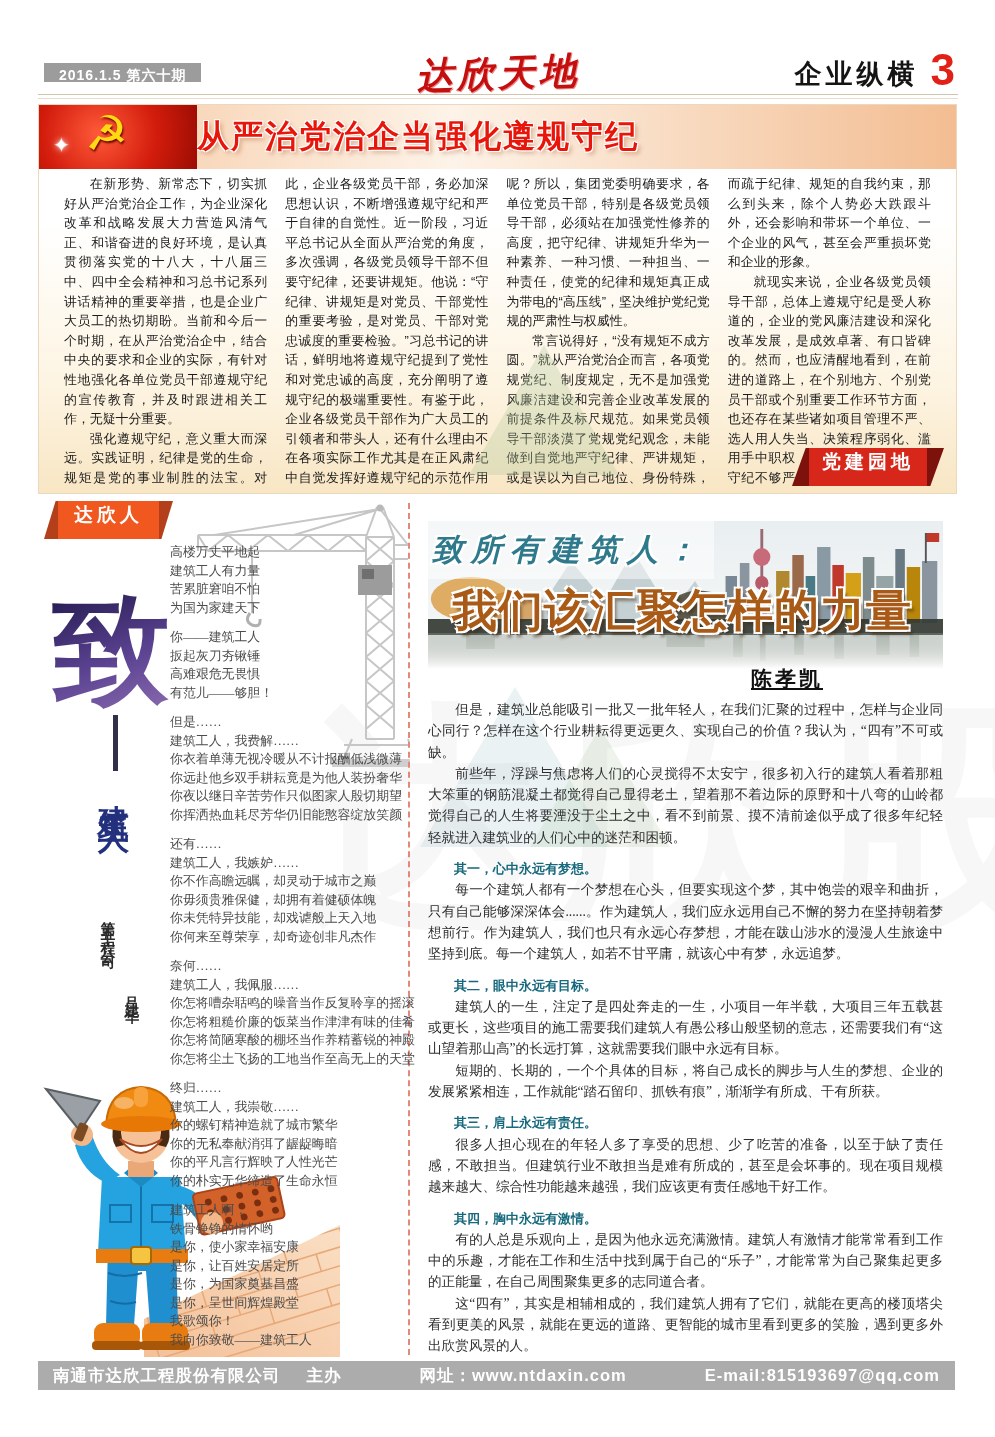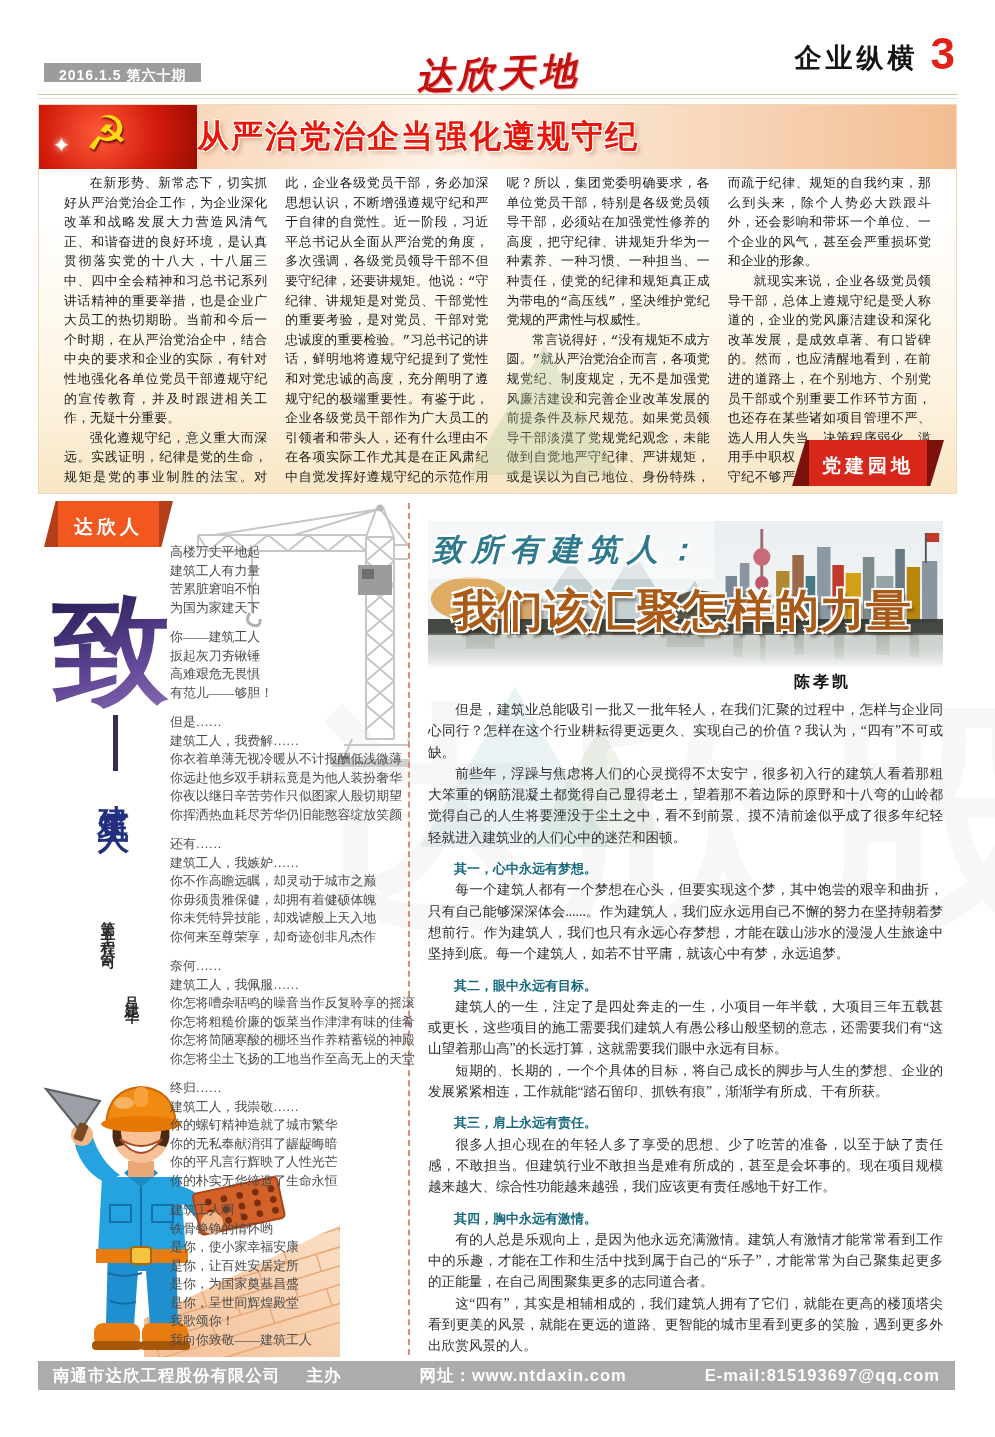--- a/index.html
+++ b/index.html
@@ -6,21 +6,21 @@
   .sheet{position:relative;width:995px;height:1437px;background:#ffffff;overflow:hidden;
          font-family:"Liberation Sans",sans-serif;}
   .sheet-border{position:absolute;left:33px;top:50px;width:929px;height:1346px;
 rder:1px solid #eceae2;pointer-events:none;}
   
   .date-badge{position:absolute;left:44px;top:63px;height:19px;line-height:25px;padding:0 15px;
     background:#9c9c9c;color:#fff;font-size:14px;font-weight:bold;letter-spacing:1px;}
   .masthead{position:absolute;left:50%;top:49px;transform:translateX(-50%) rotate(-2deg);
     font-family:"Liberation Serif",serif;font-style:italic;font-weight:bold;
     font-size:37px;color:#c40f0f;letter-spacing:4px;text-shadow:1px 1px 0 #e88;}
-  .section-info{position:absolute;right:40px;top:32px;display:flex;align-items:flex-start;gap:12px;}
+  .section-info{position:absolute;right:40px;top:48px;display:flex;align-items:flex-start;gap:12px;}
   .section-name{font-family:"Liberation Serif",serif;font-weight:bold;font-size:27px;color:#141414;
     letter-spacing:4px;margin-top:8px;}
   .page-num{font-size:44px;line-height:1;font-weight:800;color:#e32016;}
   .header-rule{position:absolute;left:38px;right:37px;top:94px;height:3px;
     border-top:1px solid #cfc6ae;border-bottom:1px solid #e6dec8;}
   
   .lead-panel{position:absolute;left:38px;top:104px;width:917px;height:388px;
     border:1px solid #ecd9bd;
     background:linear-gradient(180deg,#ffffff 30%,#fdf4e2 72%,#f8e6c4 100%);}
   .lead-banner{position:absolute;left:0;top:0;right:0;height:64px;display:flex;
@@ -29,25 +29,25 @@
     background:radial-gradient(circle at 38% 45%,#ff5a3a,#d21c0c 55%,#9c0c03 100%);}
   .emblem-icon{position:absolute;left:46px;top:0px;font-size:48px;color:#ffd912;
     text-shadow:1px 2px 2px #6e0800;}
   .sparkle-icon{position:absolute;left:14px;top:28px;font-size:20px;color:#fff;
     text-shadow:0 0 7px #fff,0 0 2px #fff;}
   .lead-title{flex:1;text-align:left;align-self:center;font-size:32px;font-weight:800;
     color:#e8150a;letter-spacing:2px;
     text-shadow:-1px -1px 0 #fff,1px -1px 0 #fff,-1px 1px 0 #fff,1px 1px 0 #fff,3px 3px 4px rgba(150,60,10,.35);}
   .lead-body{position:absolute;left:25px;right:25px;top:69px;height:315px;overflow:hidden;
     column-count:4;column-gap:18px;
-    font-family:Liberation Mono, monospace;font-size:12.9px;line-height:19.6px;
+    font-family:Liberation Sans, sans-serif;font-size:12.9px;line-height:19.6px;
     text-align:justify;color:#1c1c1c;}
   .lead-body p{margin:0;text-indent:2em;}
   
-  .badge{position:absolute;height:22px;line-height:27px;padding:12px 30px;color:#fff;
+  .badge{position:absolute;height:38px;line-height:27px;padding:0 30px;color:#fff;
     font-size:19px;font-weight:bold;letter-spacing:4px;
     clip-path:polygon(9% 0,100% 0,91% 100%,0 100%);}
   .badge-red{background:linear-gradient(90deg,#7d120c 0 11%,#d6271a 11% 89%,#7d120c 89%);}
   .badge-orange{background:linear-gradient(90deg,#b3401a 0 11%,#f0581f 11% 89%,#b3401a 89%);}
   .lead-tag{right:12px;bottom:7px;}
   .tri{position:absolute;width:0;height:0;pointer-events:none;}
   .wm-tri-lead{left:430px;top:240px;border-left:75px solid transparent;
     border-right:75px solid transparent;border-bottom:130px solid rgba(172,200,152,.30);}
   
   .main-section{position:absolute;left:38px;top:497px;width:917px;height:860px;}
@@ -73,22 +73,22 @@
   .worker-svg{position:absolute;left:2px;top:576px;}
   
   .feature-banner{position:relative;margin-top:24px;height:172px;}
   .skyline-svg{position:absolute;left:0;top:0;width:100%;height:148px;}
   .ft1{position:absolute;left:4px;top:8px;font-style:italic;font-weight:800;font-size:31px;
     color:#2e7a8c;letter-spacing:8px;
     text-shadow:-2px -2px 0 #fff,2px -2px 0 #fff,-2px 2px 0 #fff,2px 2px 0 #fff,0 0 5px #fff;}
   .ft2{position:absolute;left:24px;top:60px;font-weight:800;font-size:45px;letter-spacing:1px;
     color:#a85a16;
     text-shadow:-2px -2px 0 #fff,2px -2px 0 #fff,-2px 2px 0 #fff,2px 2px 0 #fff,4px 5px 3px rgba(60,30,5,.45);}
-  .fauthor{position:absolute;right:92px;bottom:0;font-size:16px;font-weight:bold;
-    color:#111;letter-spacing:3px;}
+  .fauthor{position:absolute;right:120px;bottom:0;font-size:21px;font-weight:bold;
+    color:#111;letter-spacing:3px;text-decoration:underline;}
   .feature-body{position:relative;z-index:1;margin-top:6px;
     font-family:"Liberation Serif",serif;font-size:13.6px;line-height:21.3px;
     text-align:justify;color:#2e2e2e;}
   .feature-body p{margin:0;text-indent:2em;}
   .fh{margin:10px 0 0;font-size:13px;font-weight:800;color:#17697e;text-indent:2em;
     font-family:"Liberation Serif",serif;}
   .closing{text-align:right !important;text-indent:0 !important;margin-top:8px !important;
     padding-right:8px;color:#222;}
   .wm-tri-a{left:10px;top:190px;border-left:95px solid transparent;border-right:95px solid transparent;
     border-bottom:160px solid rgba(150,190,200,.20);}

